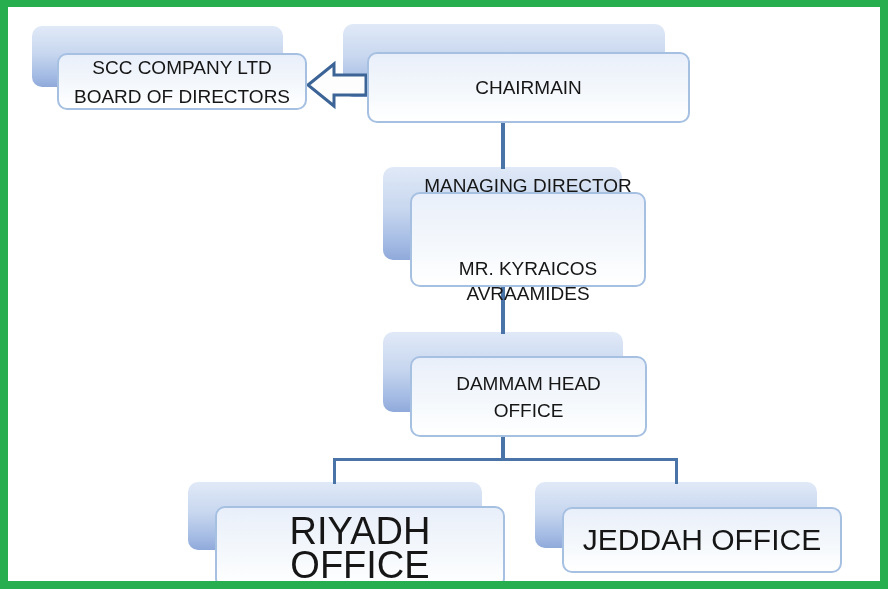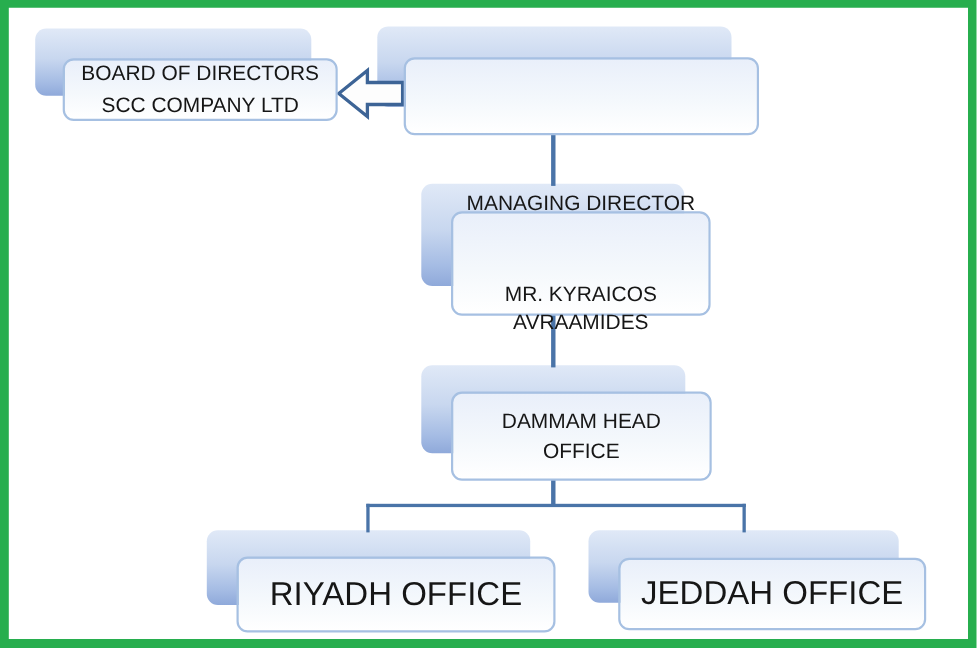--- a/index.html
+++ b/index.html
@@ -61,21 +61,21 @@
   #chairman-sh { left: 343px; top: 24px;  width: 322px; height: 73px; }
   #chairman-fr { left: 367px; top: 52px;  width: 323px; height: 71px; line-height: 28px; }
   #managing-sh { left: 383px; top: 167px; width: 239px; height: 93px; }
   #managing-fr { left: 410px; top: 192px; width: 236px; height: 95px; line-height: 25px; gap: 34px; }
   #managing-fr .para + .para { margin-top: 24px; }
   #managing-fr .para2 { max-width: 170px; }
   #dammam-sh   { left: 383px; top: 332px; width: 240px; height: 80px; }
   #dammam-fr   { left: 410px; top: 356px; width: 237px; height: 81px; }
   #dammam-fr .para1 { max-width: 185px; }
   #riyadh-sh   { left: 188px; top: 482px; width: 294px; height: 68px; }
-  #riyadh-fr   { left: 215px; top: 506px; width: 290px; height: 69px; font-size: 30px; line-height: 34px; }
+  #riyadh-fr   { left: 215px; top: 506px; width: 290px; height: 83px; font-size: 38px; line-height: 34px; }
   #jeddah-sh   { left: 535px; top: 482px; width: 282px; height: 66px; }
   #jeddah-fr   { left: 562px; top: 507px; width: 280px; height: 66px; font-size: 30px; line-height: 34px; }
 
   
   #cx-chairman-managing { left: 501px; top: 121px; width: 4px;   height: 48px; }
   #cx-managing-dammam   { left: 501px; top: 286px; width: 4px;   height: 48px; }
   #cx-dammam-stub       { left: 501px; top: 436px; width: 4px;   height: 24px; }
   #cx-horizontal        { left: 333px; top: 458px; width: 345px; height: 3px;  }
   #cx-drop-left         { left: 333px; top: 458px; width: 3px;   height: 26px; }
   #cx-drop-right        { left: 675px; top: 458px; width: 3px;   height: 26px; }
@@ -93,26 +93,27 @@
   <div class="cx" id="cx-horizontal"></div>
   <div class="cx" id="cx-drop-left"></div>
   <div class="cx" id="cx-drop-right"></div>
 
   <svg id="arrow" width="66" height="52" viewBox="0 0 66 52">
     <polygon points="5,27 31,6 31,17 63,17 63,37 31,37 31,48" fill="#fdfdfd" stroke="#3d6496" stroke-width="3" stroke-linejoin="miter"></polygon>
   </svg>
 
   <div class="node-shadow" id="board-sh"></div>
   <div class="node-front" id="board-fr">
+    <div class="para para2">SCC COMPANY LTD</div>
     <div class="para para1">BOARD OF DIRECTORS</div>
-    <div class="para para2">SCC COMPANY LTD</div>
   </div>
 
   <div class="node-shadow" id="chairman-sh"></div>
   <div class="node-front" id="chairman-fr">
+    <div class="para para1">CHAIRMAIN</div>
   </div>
 
   <div class="node-shadow" id="managing-sh"></div>
   <div class="node-front" id="managing-fr">
     <div class="para para1">MANAGING DIRECTOR</div>
     <div class="para para2">MR. KYRAICOS AVRAAMIDES</div>
   </div>
 
   <div class="node-shadow" id="dammam-sh"></div>
   <div class="node-front" id="dammam-fr">

